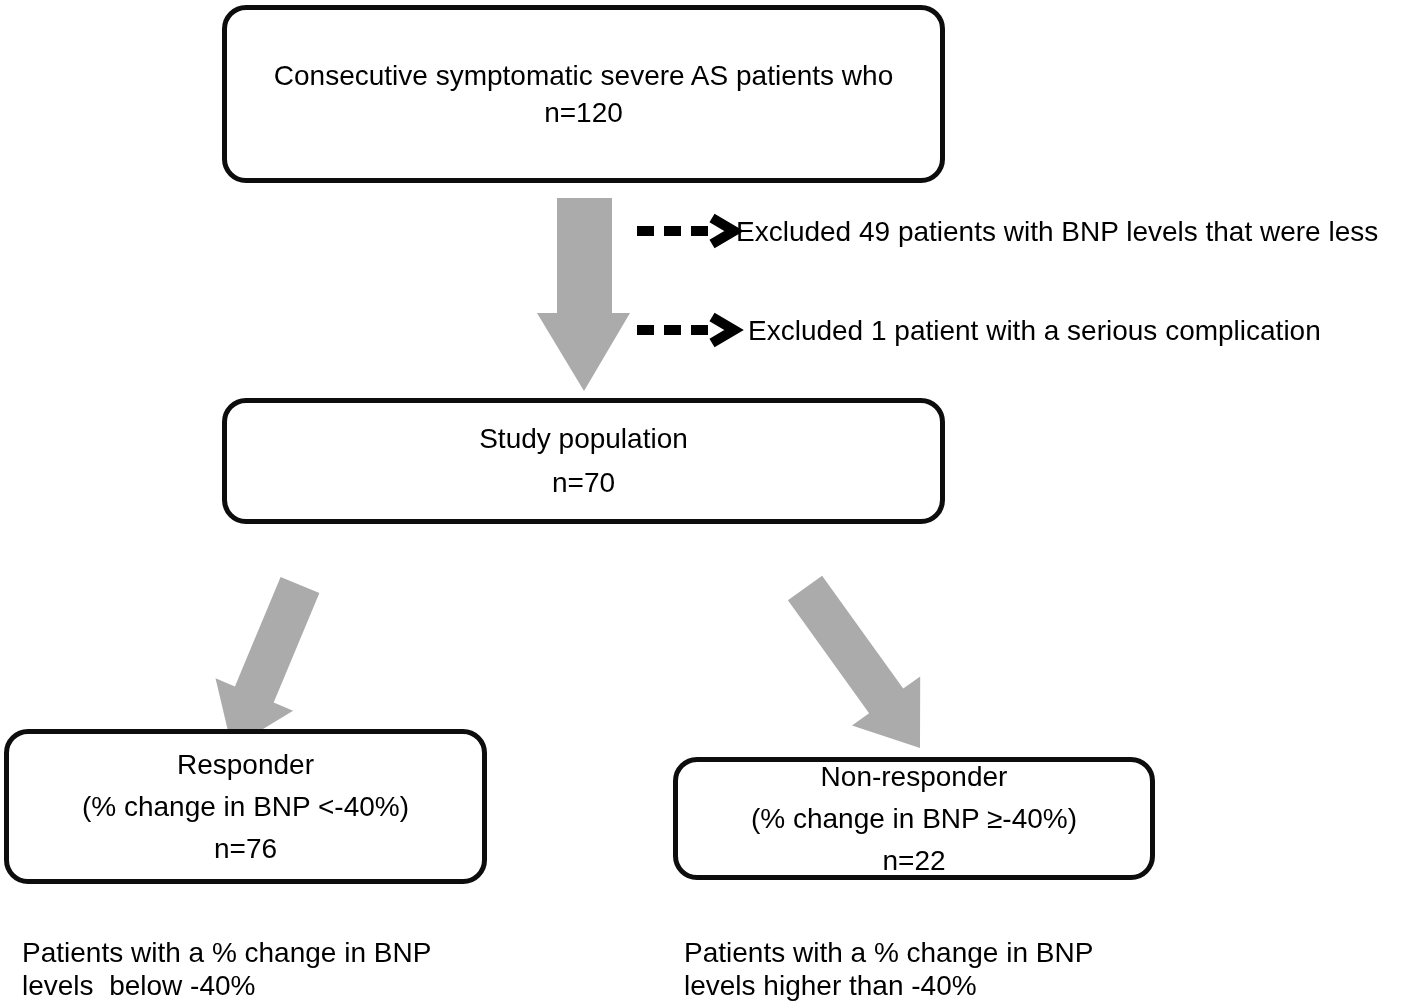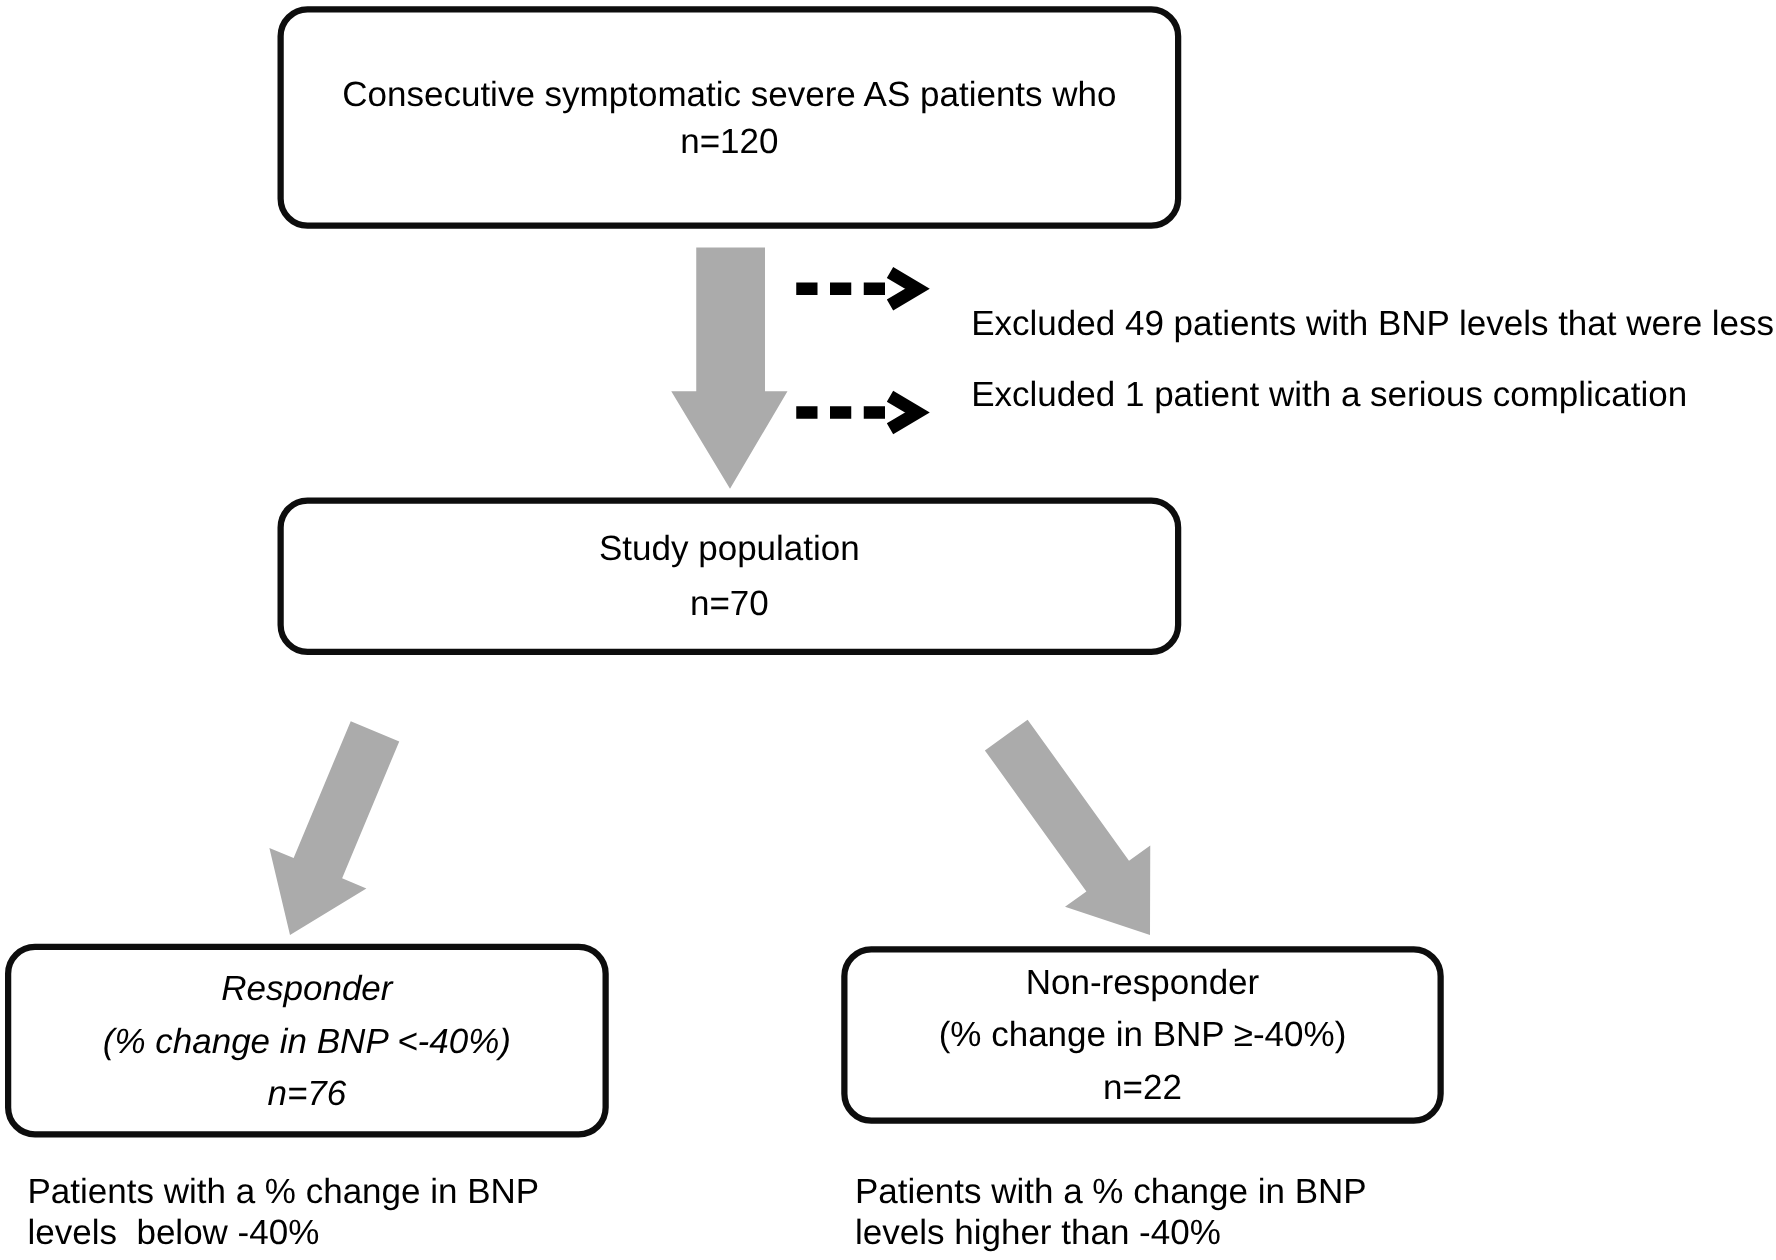--- a/index.html
+++ b/index.html
@@ -33,37 +33,36 @@
 
   #top-box {
     left: 222px; top: 5px; width: 723px; height: 178px;
     line-height: 37px;
   }
   #study-box {
     left: 222px; top: 398px; width: 723px; height: 126px;
     line-height: 44px;
   }
   #responder-box {
-    left: 4px; top: 755px; width: 483px; height: 155px;
+    left: 4px; top: 729px; width: 483px; height: 155px;
     line-height: 42px;
-    font-style: italic;
   }
   #nonresponder-box {
-    left: 673px; top: 757px; width: 482px; height: 142px;
+    left: 673px; top: 757px; width: 482px; height: 123px;
     line-height: 42px;
   }
 
   .side-text {
     position: absolute;
     font-size: 28px;
     line-height: 33px;
     text-align: left;
   }
-  #exclusion-1-text { left: 777px; top: 215px; margin-top: 27px; }
-  #exclusion-2-text { left: 748px; top: 299px; margin-left: 29px; }
+  #exclusion-1-text { left: 736px; top: 215px; }
+  #exclusion-2-text { left: 748px; top: 314px; }
   #responder-caption { left: 22px; top: 936px; }
   #nonresponder-caption { left: 684px; top: 936px; }
 
   #arrow-layer {
     position: absolute;
     left: 0; top: 0;
     width: 1421px; height: 1008px;
     pointer-events: none;
   }
 </style>

